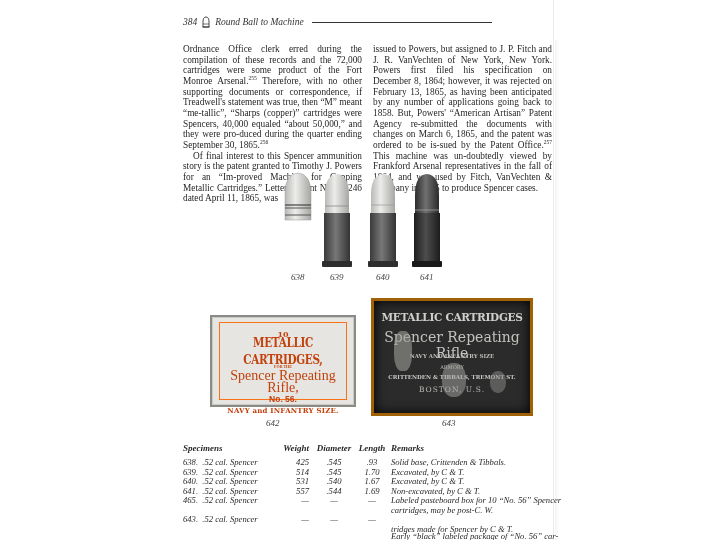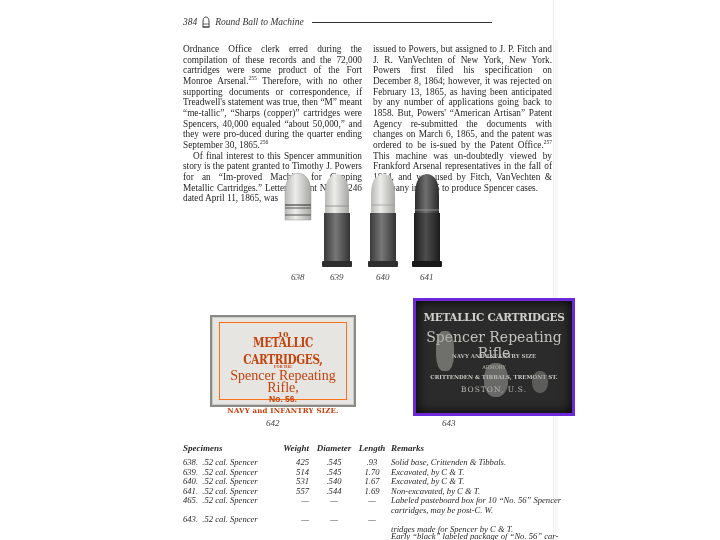--- a/index.html
+++ b/index.html
@@ -47,24 +47,23 @@
   }
   .box642 .l1 { font-family:"DejaVu Serif", serif; font-weight:bold; font-size:8px; margin-top:7px; line-height:8px;}
   .box642 .l2 { font-family:"DejaVu Serif", serif; font-weight:bold; font-size:10.4px; letter-spacing:-0.3px; line-height:13px; transform:scaleY(1.25); }
   .box642 .l3 { font-size:4px; font-weight:bold; line-height:6px; }
   .box642 .l4 { font-size:14px; line-height:12px; }
   .box642 .l5 { font-family:Liberation Sans, sans-serif; font-weight:bold; font-size:8.5px; line-height:11px; }
   .box642 .l6 { font-family:"DejaVu Serif", serif; font-weight:bold; font-size:7px; line-height:11px; letter-spacing:0.2px; }
 
   .box643 {
     position:absolute; left:371px; top:298px; width:156px; height:112px;
-    background:#2b2b2b; border:3px solid #6d28d9;
+    background:#2b2b2b; border:3px solid #a16207;
     box-shadow: inset 0 0 12px #000;
     overflow:hidden;
-    margin-left:42px;
   }
   .box643 .wear1 { position:absolute; left:20px; top:30px; width:18px; height:40px; background:#9c9c98; opacity:.6; border-radius:40%; }
   .box643 .wear2 { position:absolute; left:68px; top:62px; width:24px; height:34px; background:#a8a8a4; opacity:.5; border-radius:45%; }
   .box643 .wear3 { position:absolute; left:116px; top:70px; width:16px; height:22px; background:#8d8d89; opacity:.5; border-radius:45%; }
   .box643 .t { position:absolute; left:0; right:0; text-align:center; color:#d8d8d4; font-family:"DejaVu Serif", serif; }
   .box643 .t1 { top:10px; font-size:10.5px; font-weight:bold; letter-spacing:-0.3px; color:#cfcfcb; }
   .box643 .t2 { top:28px; font-size:14px; color:#c2c2be; }
   .box643 .t3 { top:52px; font-size:5.5px; font-weight:bold; color:#bdbdb9; }
   .box643 .t4 { top:63px; font-size:5px; color:#b8b8b4; }
   .box643 .t5 { top:73px; font-size:5.5px; font-weight:bold; color:#c9c9c5; }

